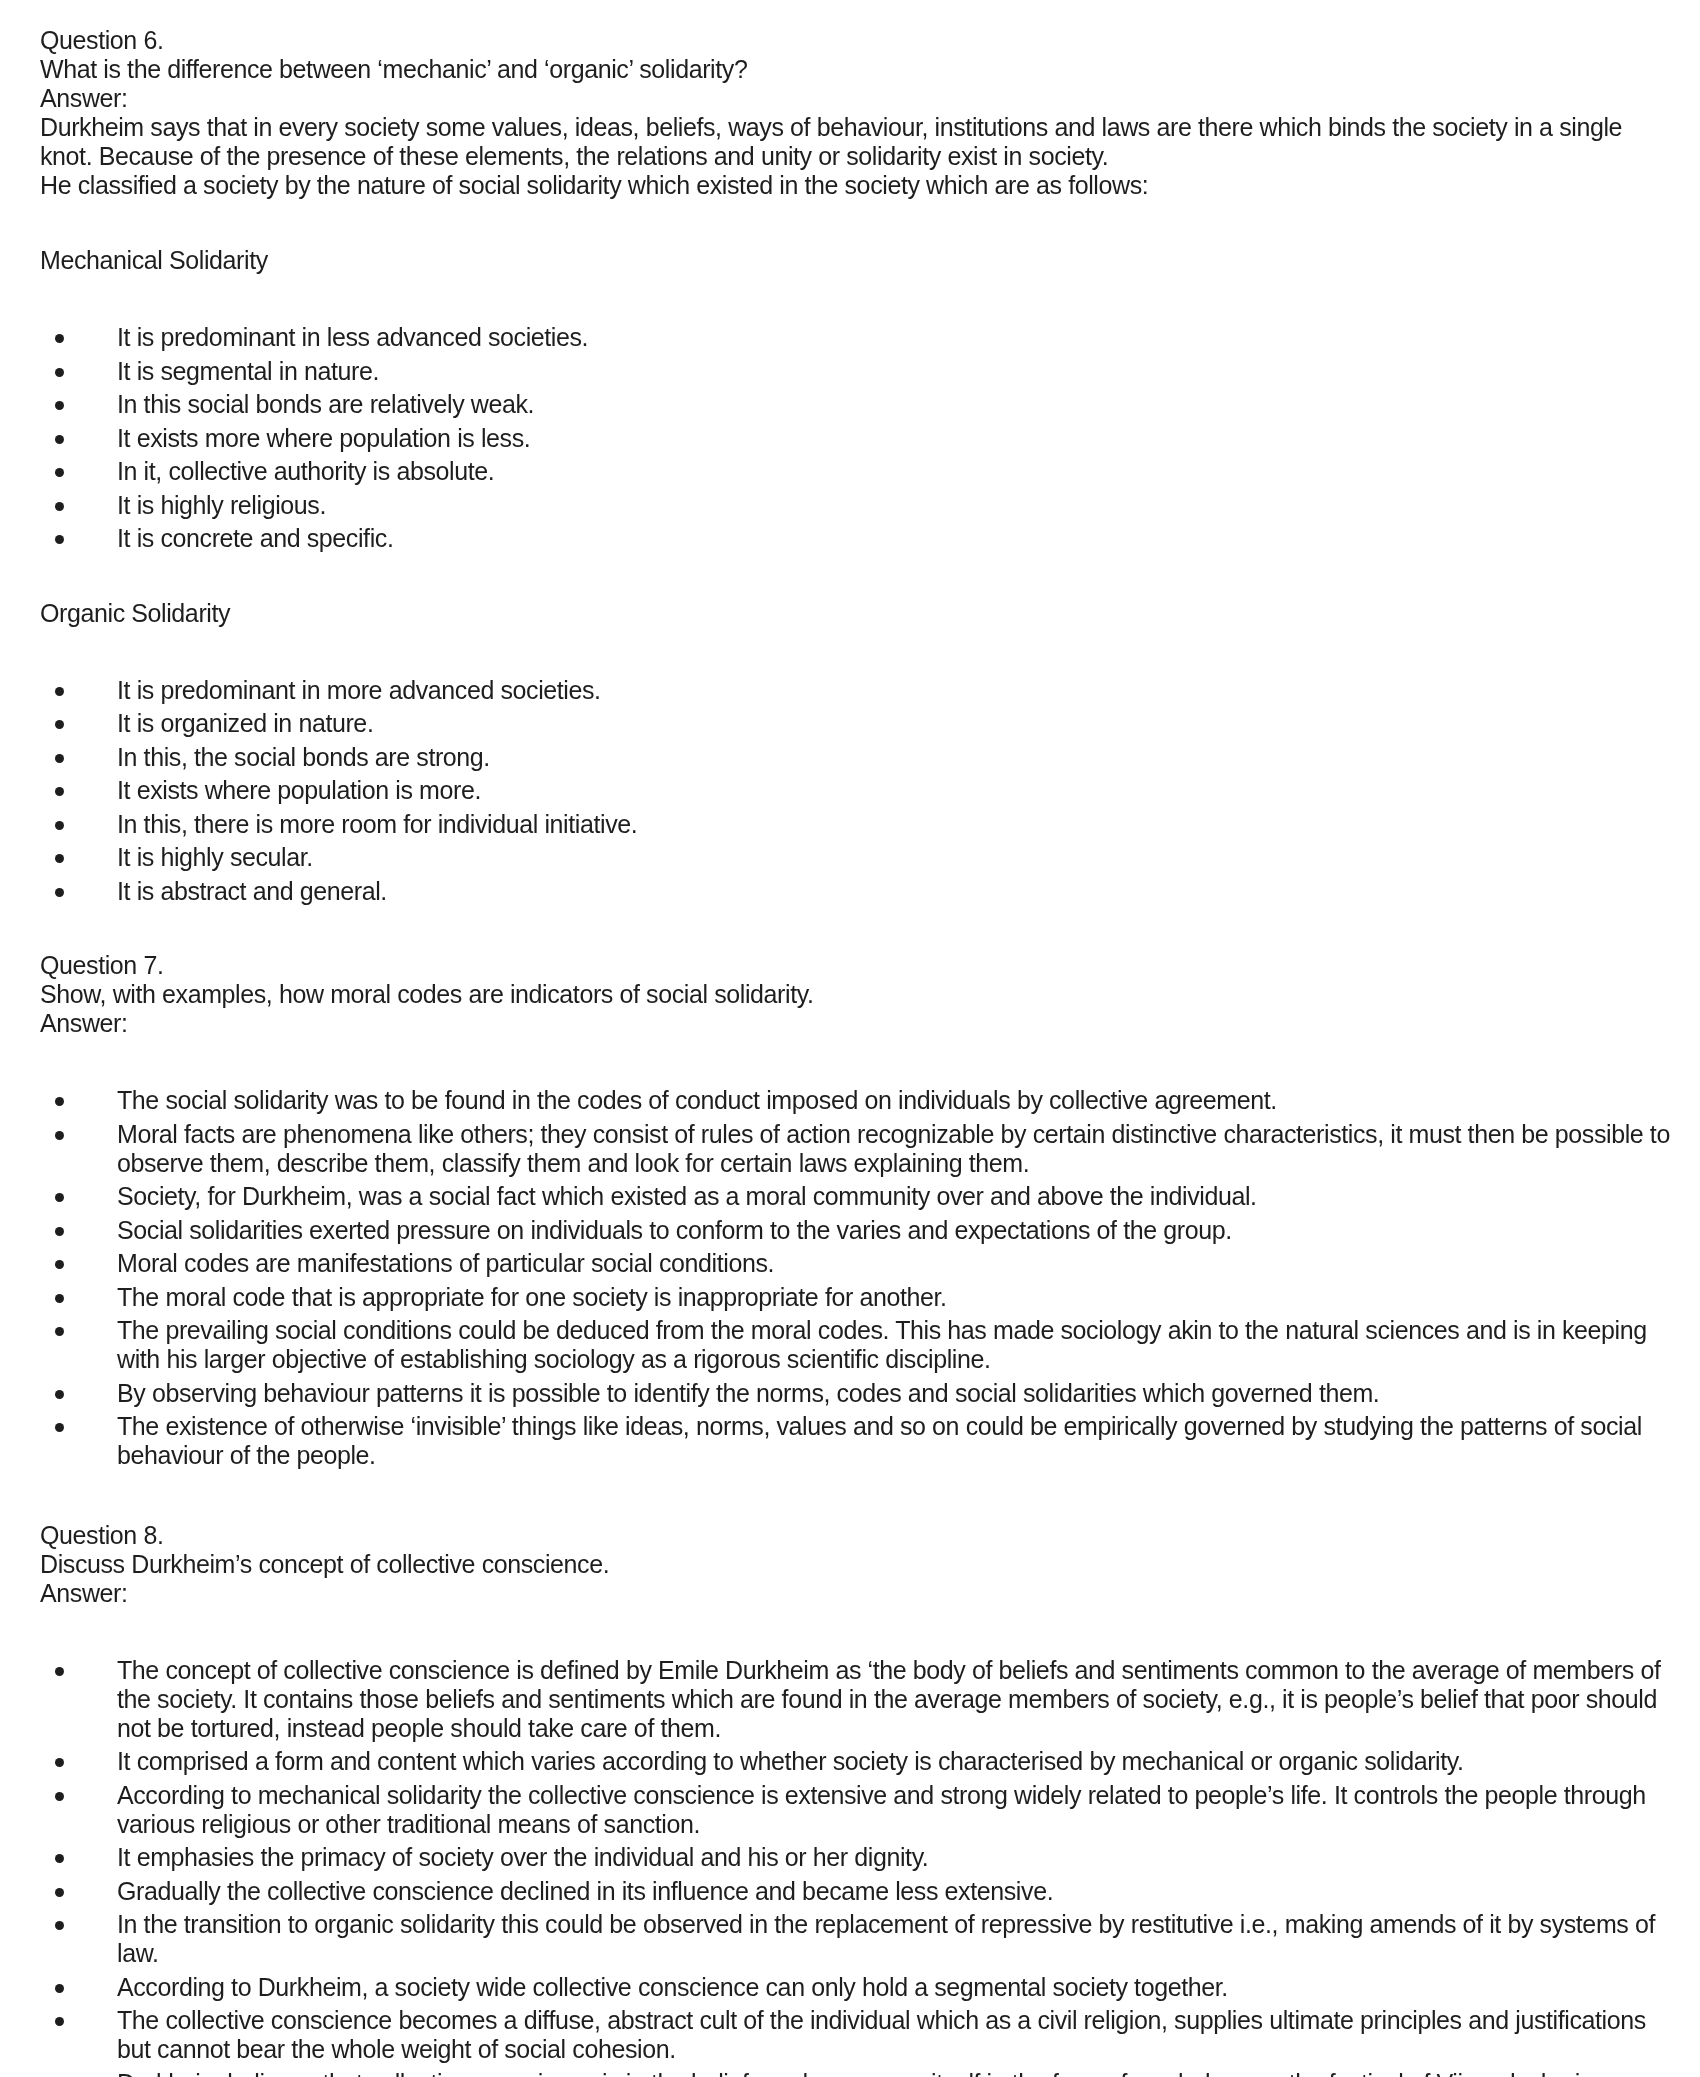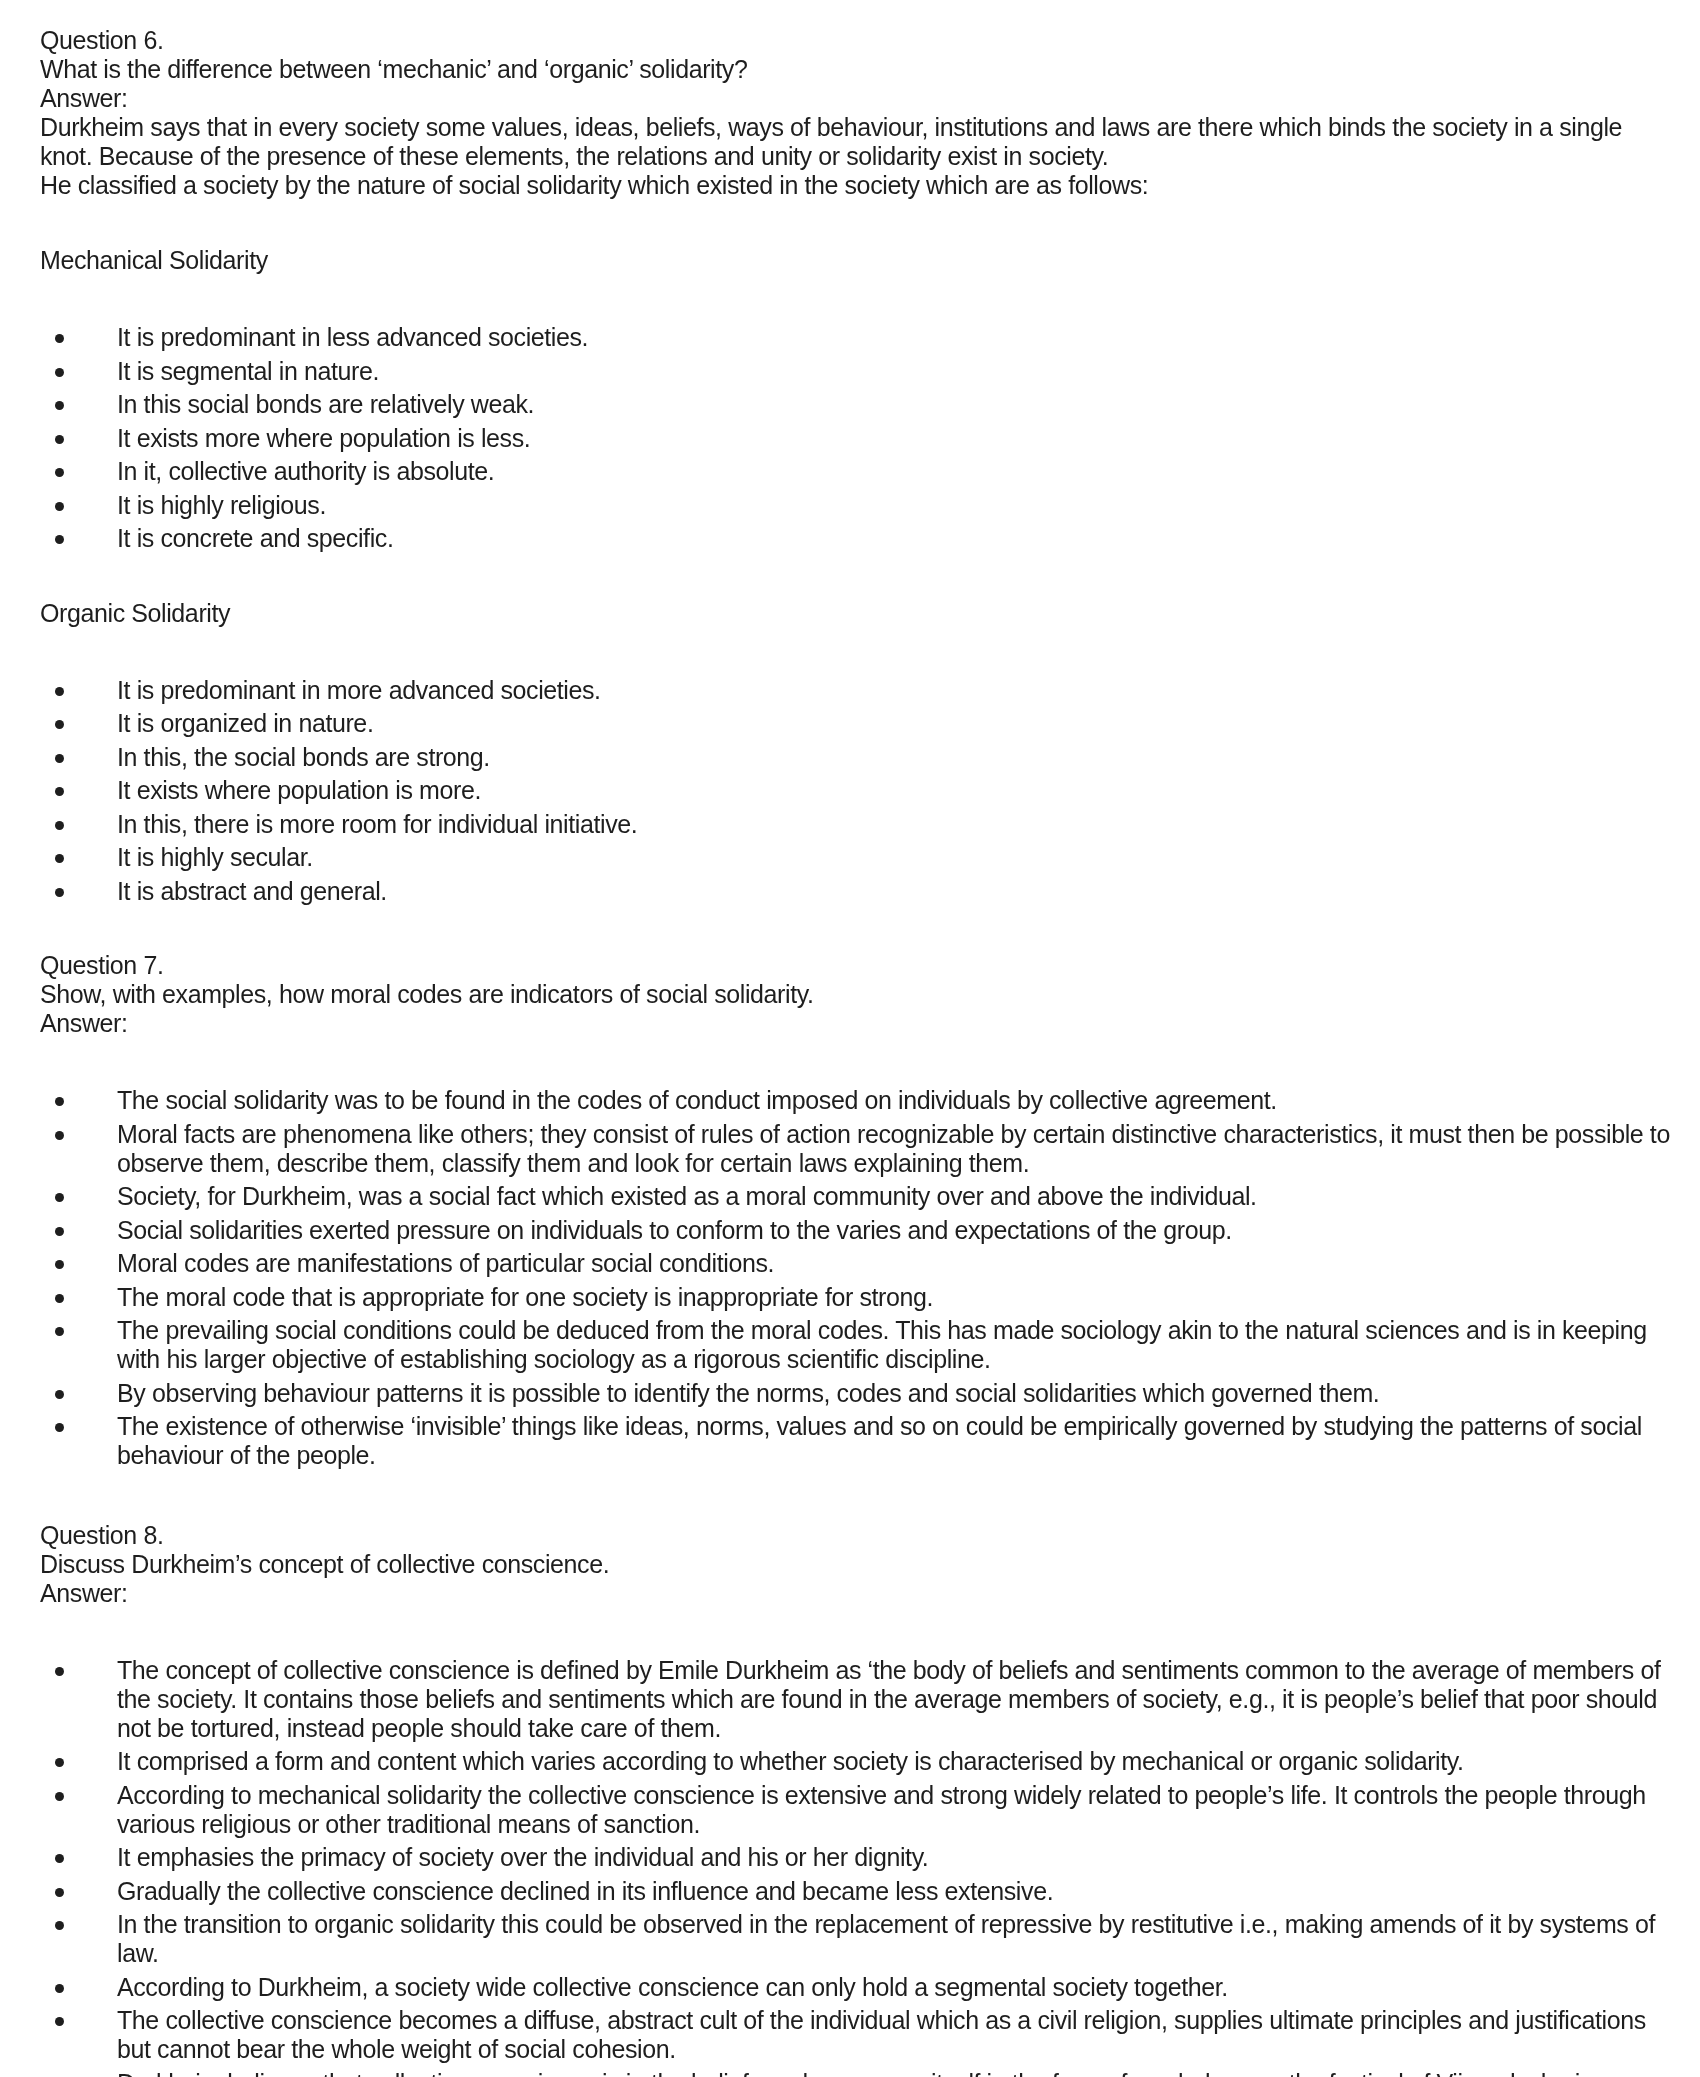--- a/index.html
+++ b/index.html
@@ -109,21 +109,21 @@
       <li>
           <span class="t">Society, for Durkheim, was a social fact which existed as a moral community over and above the individual.</span>
         </li>
       <li>
           <span class="t">Social solidarities exerted pressure on individuals to conform to the varies and expectations of the group.</span>
         </li>
       <li>
           <span class="t">Moral codes are manifestations of particular social conditions.</span>
         </li>
       <li>
-          <span class="t">The moral code that is appropriate for one society is inappropriate for strong.</span>
+          <span class="t">The moral code that is appropriate for one society is inappropriate for another.</span>
         </li>
       <li>
           <span class="t">The prevailing social conditions could be deduced from the moral codes. This has made sociology akin to the natural sciences and is in keeping with his larger objective of establishing sociology as a rigorous scientific discipline.</span>
         </li>
       <li>
           <span class="t">By observing behaviour patterns it is possible to identify the norms, codes and social solidarities which governed them.</span>
         </li>
       <li>
           <span class="t">The existence of otherwise ‘invisible’ things like ideas, norms, values and so on could be empirically governed by studying the patterns of social behaviour of the people.</span>
         </li>

